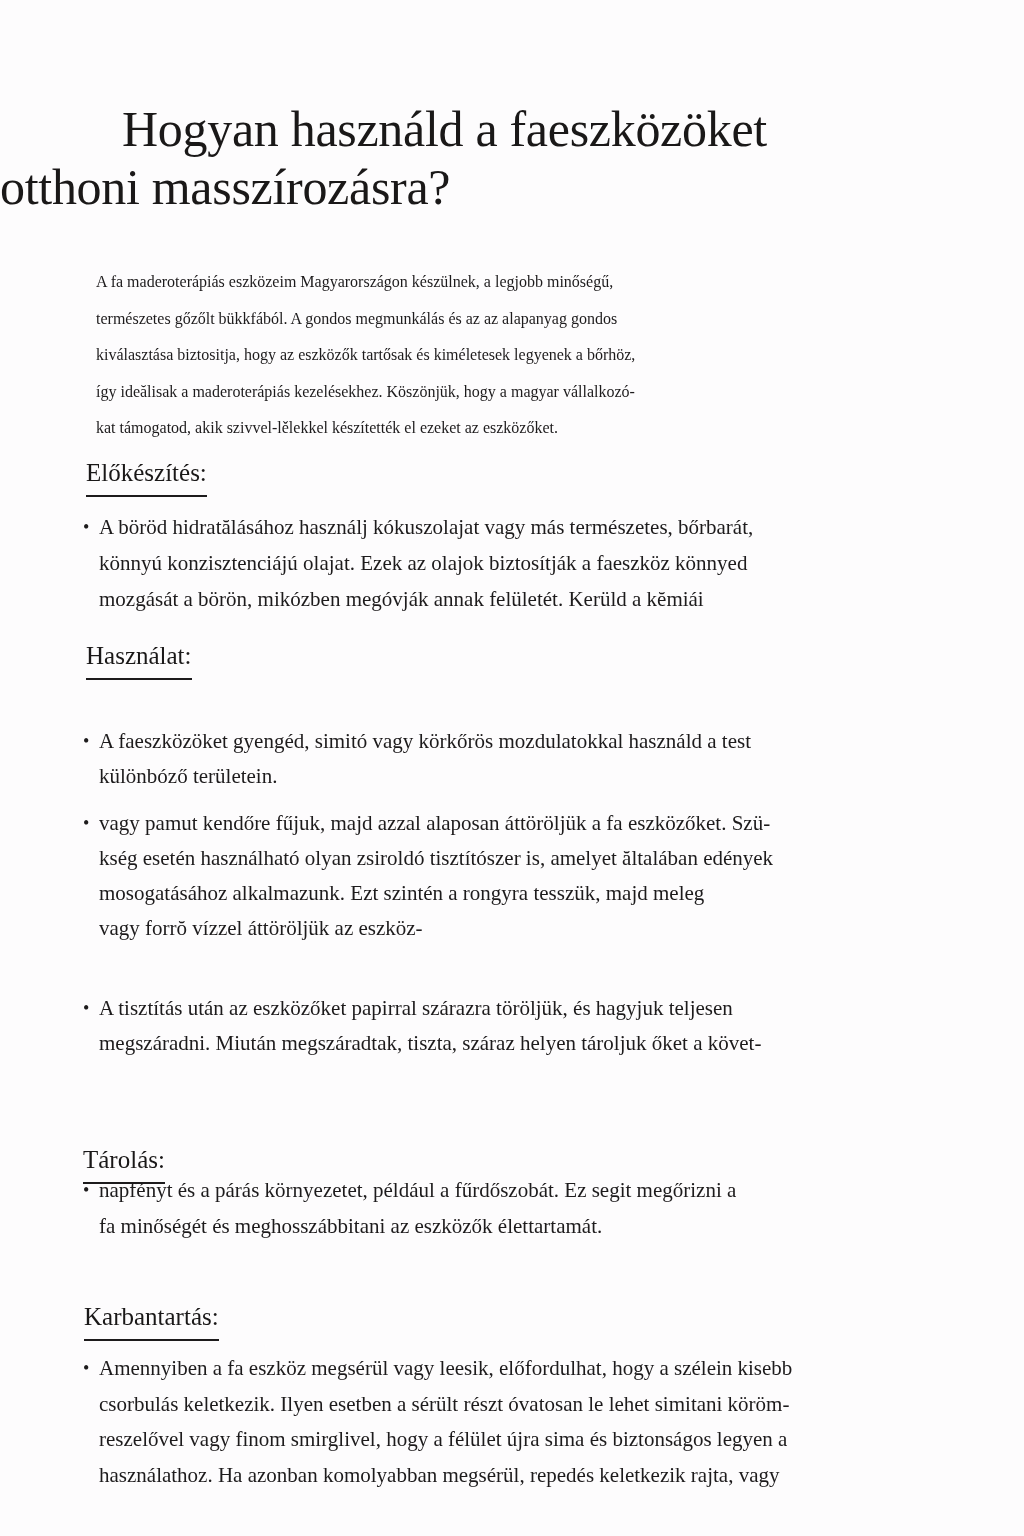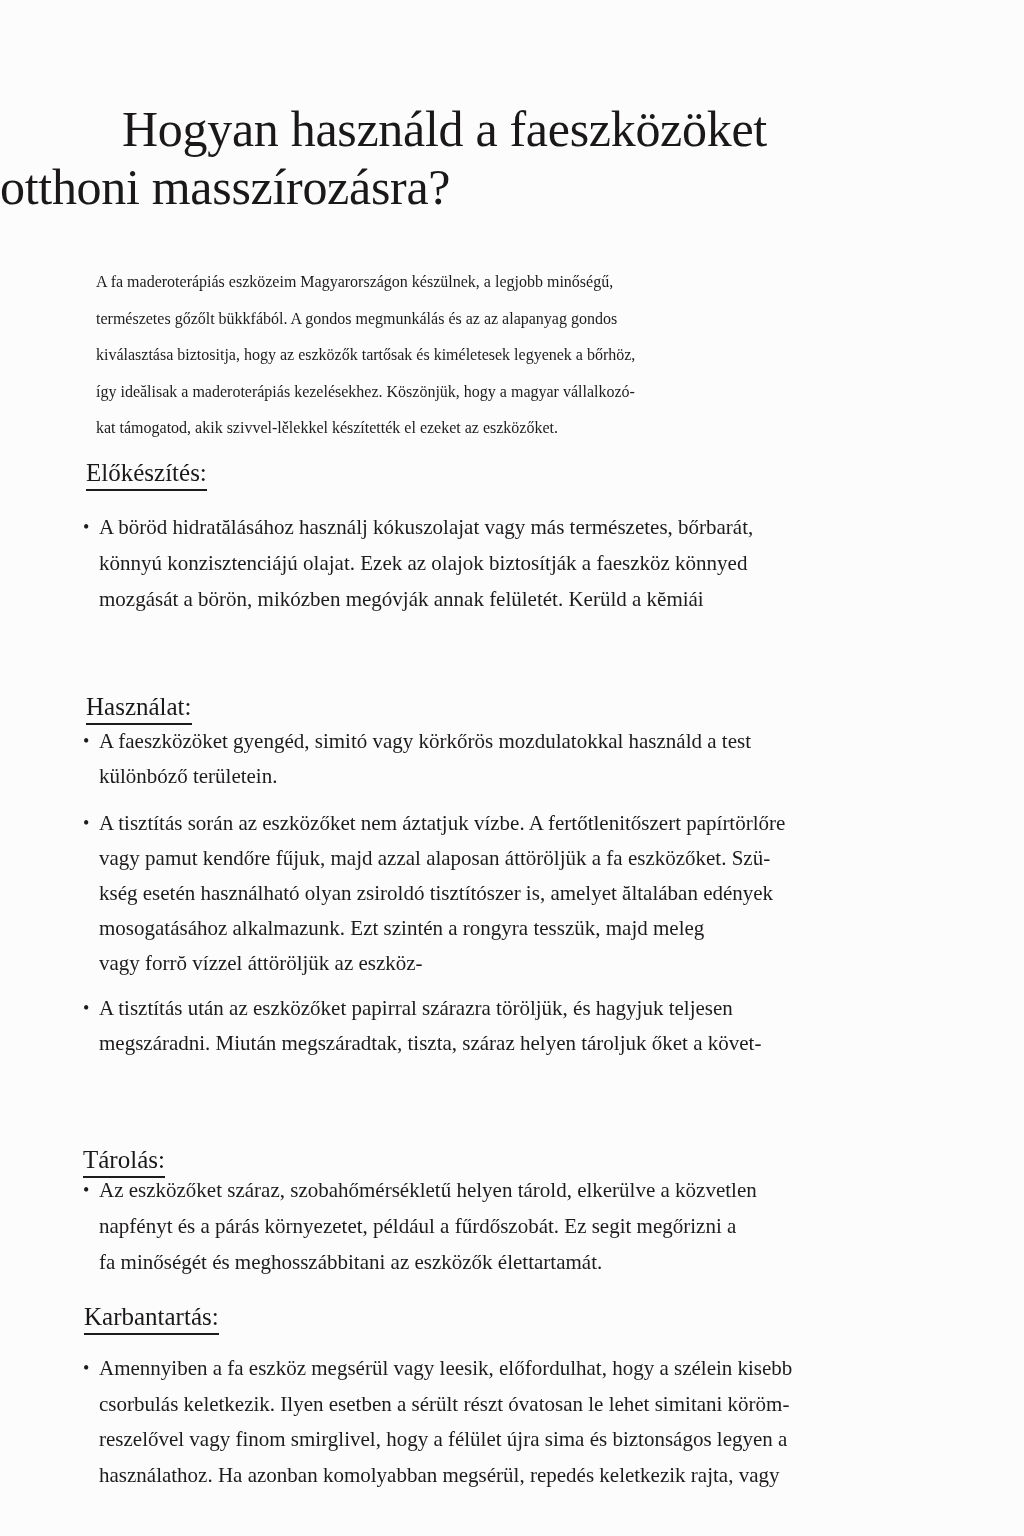--- a/index.html
+++ b/index.html
@@ -45,21 +45,21 @@
       font-size: 16px;
       line-height: 36.5px;
     }
     .intro span { display: block; white-space: nowrap; }
     .section-heading {
       position: absolute;
       margin: 0;
       font-weight: normal;
       font-size: 25px;
       line-height: 30px;
-      padding-bottom: 1px;
+      padding-bottom: 7px;
       border-bottom: 2px solid #1d1b1c;
       color: #1a1818;
     }
     .bullet {
       position: absolute;
       left: 83px;
       width: 900px;
       font-size: 21px;
       margin: 0;
     }
@@ -95,44 +95,42 @@
   </p>
 
   <h2 class="section-heading" style="left:86px; top:458px;">Előkészítés:</h2>
   <div class="bullet" style="top:509px; line-height:36px;">
     <span class="dot">•</span>
     <span class="ln">A böröd hidratălásához használj kókuszolajat vagy más természetes, bőrbarát,</span>
     <span class="ln">könnyú konzisztenciájú olajat. Ezek az olajok biztosítják a faeszköz könnyed</span>
     <span class="ln">mozgását a börön, mikózben megóvják annak felületét. Kerüld a kĕmiái</span>
   </div>
 
-  <h2 class="section-heading" style="left:86px; top:692px;">Használat:</h2>
+  <h2 class="section-heading" style="left:86px; top:641px;">Használat:</h2>
   <div class="bullet" style="top:724px; line-height:35px;">
     <span class="dot">•</span>
     <span class="ln">A faeszközöket gyengéd, simitó vagy körkőrös mozdulatokkal használd a test</span>
     <span class="ln">különbóző területein.</span>
   </div>
   <div class="bullet" style="top:806px; line-height:35px;">
     <span class="dot">•</span>
-    <span class="ln">A tisztítás során az eszközőket nem áztatjuk vízbe. A fertőtlenitőszert papírtörlőre</span>
     <span class="ln">vagy pamut kendőre fűjuk, majd azzal alaposan áttöröljük a fa eszközőket. Szü-</span>
     <span class="ln">kség esetén használható olyan zsiroldó tisztítószer is, amelyet ăltalában edények</span>
     <span class="ln">mosogatásához alkalmazunk. Ezt szintén a rongyra tesszük, majd meleg</span>
     <span class="ln">vagy forrŏ vízzel áttöröljük az eszköz-</span>
   </div>
   <div class="bullet" style="top:991px; line-height:35px;">
     <span class="dot">•</span>
     <span class="ln">A tisztítás után az eszközőket papirral szárazra töröljük, és hagyjuk teljesen</span>
     <span class="ln">megszáradni. Miután megszáradtak, tiszta, száraz helyen tároljuk őket a követ-</span>
   </div>
 
   <h2 class="section-heading" style="left:83px; top:1117px;margin-top:28px;">Tárolás:</h2>
   <div class="bullet" style="top:1172px; line-height:36px;">
     <span class="dot">•</span>
-    <span class="ln">Az eszközőket száraz, szobahőmérsékletű helyen tárold, elkerülve a közvetlen</span>
     <span class="ln">napfényt és a párás környezetet, például a fűrdőszobát. Ez segit megőrizni a</span>
     <span class="ln">fa minőségét és meghosszábbitani az eszközők élettartamát.</span>
   </div>
 
   <h2 class="section-heading" style="left:84px; top:1302px;">Karbantartás:</h2>
   <div class="bullet" style="top:1351px; line-height:35.5px; width:920px;">
     <span class="dot">•</span>
     <span class="ln">Amennyiben a fa eszköz megsérül vagy leesik, előfordulhat, hogy a szélein kisebb</span>
     <span class="ln">csorbulás keletkezik. Ilyen esetben a sérült részt óvatosan le lehet simitani köröm-</span>
     <span class="ln">reszelővel vagy finom smirglivel, hogy a félület újra sima és biztonságos legyen a</span>

